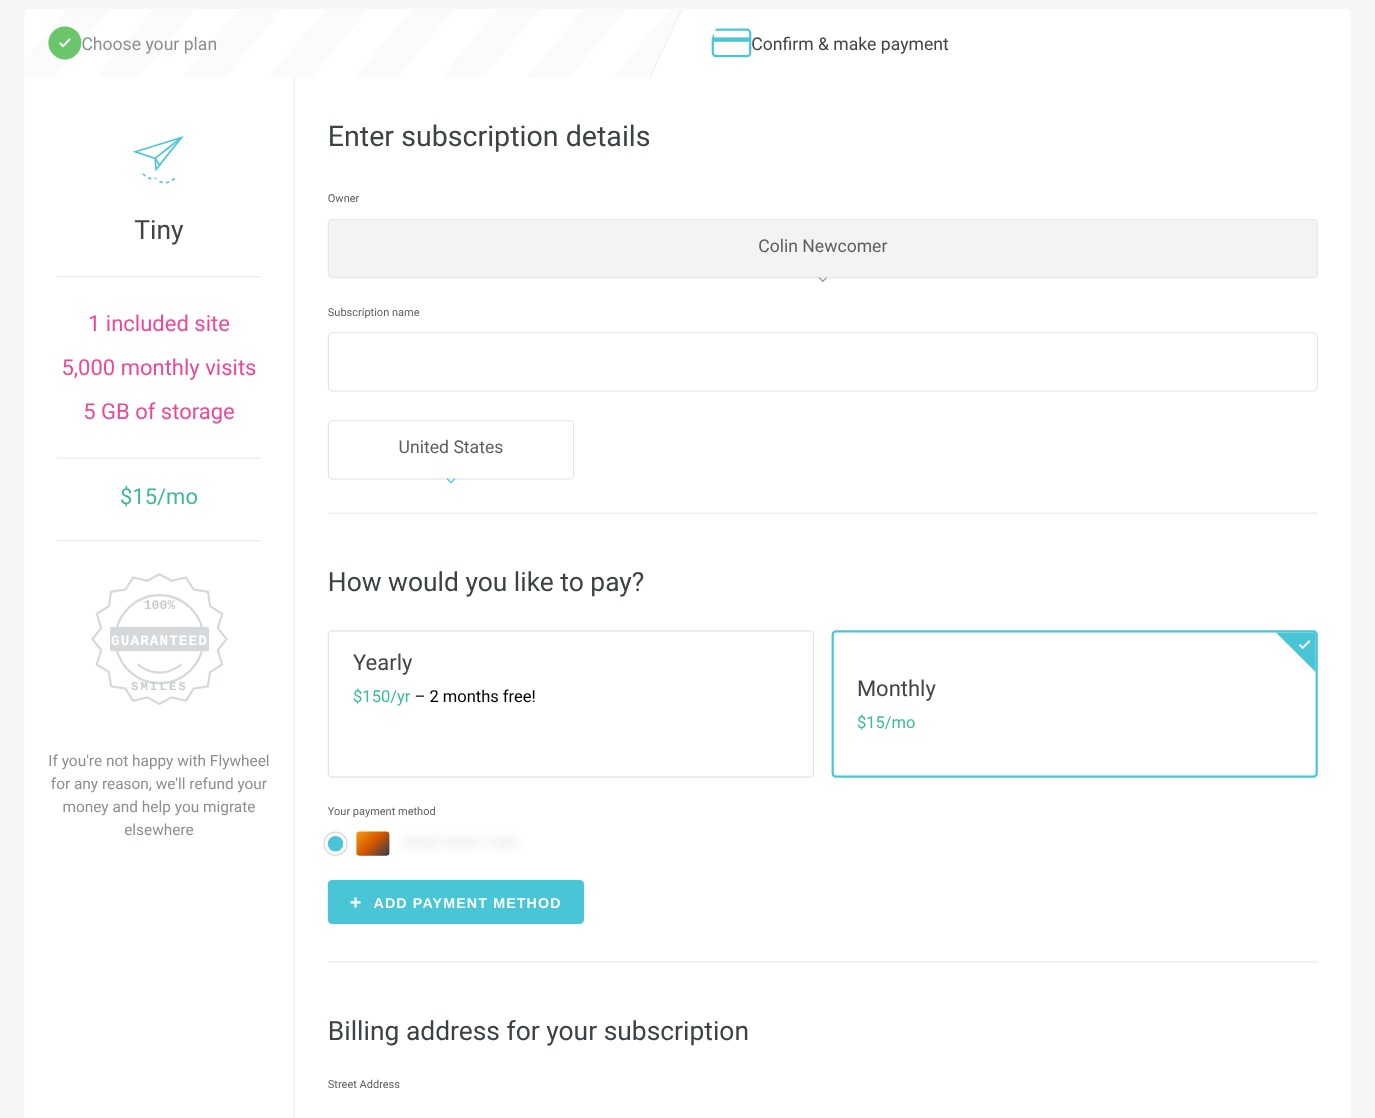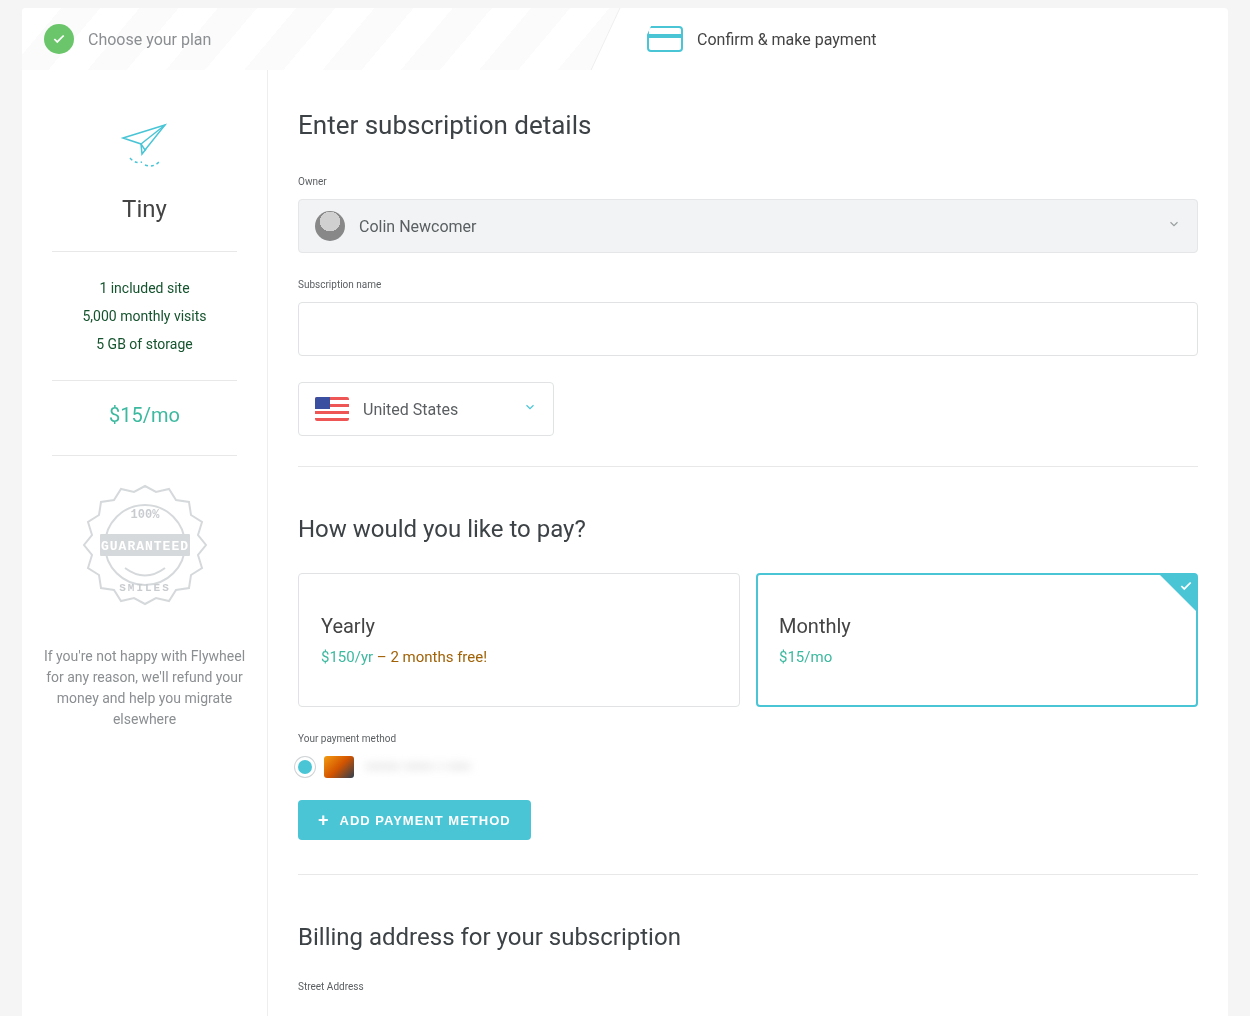--- a/index.html
+++ b/index.html
@@ -20,21 +20,20 @@
       align-items: center;
       background: #fff;
       border-radius: 4px 4px 0 0;
       height: 62px;
       position: relative;
       overflow: hidden;
     }
     .step {
       display: flex;
       align-items: center;
-      gap: 14px;
       padding: 0 22px;
       height: 100%;
       position: relative;
       flex: 1;
     }
     .step.completed { background: repeating-linear-gradient(130deg, #fff 0 30px, #fbfbfb 30px 60px); }
     .step-check {
       width: 30px; height: 30px; border-radius: 50%;
       background: #6bc66b; display:flex; align-items:center; justify-content:center;
       color:#fff;
@@ -57,64 +56,64 @@
 
     .body-row { display:flex; background:#fff; }
     .sidebar {
       width: 246px; border-right:1px solid #eee;
       padding: 50px 0 40px;
       text-align:center;
     }
     .plan-icon { display:flex; justify-content:center; margin-bottom:20px; }
     .plan-name { font-size:24px; color:#444; margin-bottom:28px; font-weight:400; }
     .plan-divider { height:1px; background:#e8e8e8; margin:0 30px 22px; }
-    .plan-specs { list-style:none; color:#14532d; font-size:14px; line-height:2.0; margin-bottom:22px; }
+    .plan-specs { list-style:none; color:#ec4899; font-size:20px; line-height:2.0; margin-bottom:22px; }
     .plan-price { color:#3cb99f; font-size:20px; margin-top:16px; margin-bottom:28px; }
 
     .guarantee-badge { display:flex; justify-content:center; margin-bottom:18px;font-family:Liberation Mono, monospace; }
     .guarantee-text { color:#8b8f92; font-size:14px; line-height:1.5; padding:0 18px; }
 
     .main {
       flex:1; padding: 40px 30px 60px;
     }
     .h1 { font-size:26px; color:#3c4245; font-weight:400; margin-bottom:36px; }
     .h2 { font-size:24px; color:#3c4245; font-weight:400; margin:48px 0 30px; }
     .section-divider { height:1px; background:#e8e8e8; margin-top:30px; }
 
     .field { margin-bottom:26px; }
     .label { display:block; color:#5b5f62; font-size:10px; margin-bottom:12px; }
 
     .select-like {
       display:flex; align-items:center; gap:14px;
       background:#f1f3f4; border:1px solid #e4e6e7; border-radius:4px;
-      height:54px; padding:0 16px; cursor:pointer;
+      height:54px; padding:0 16px; cursor:pointer;flex-direction:column;
     }
     .select-wide { width:100%; }
-    .select-narrow { width:256px; background:#fff; border:1px solid #e0e2e3; }
+    .select-narrow { width:224px; background:#fff; border:1px solid #e0e2e3; }
     .avatar { width:30px; height:30px; border-radius:50%; background: radial-gradient(circle at 50% 35%, #d0d0d0 0 10px, #888 10px 100%); background-color:#c0c0c0; }
     .select-text { flex:1; color:#5b5f62; font-size:16px; }
     .chevron { color:#9a9e9f; }
 
     .text-input {
       width:100%; height:54px; border:1px solid #e0e2e3; border-radius:4px;
       background:#fff; padding:0 16px; font-size:16px; color:#444;
     }
     .flag-wrap { position:relative; width:34px; height:24px; overflow:hidden; border-radius:2px; }
     .flag-stripes { position:absolute; inset:0; background: repeating-linear-gradient(#e55 0 3.5px, #fff 3.5px 7px); }
     .flag-canton { position:absolute; left:0; top:0; width:15px; height:12px; background:#3b4fa0; }
 
     .pay-options { display:flex; gap:16px; }
     .pay-card {
-      flex:1; border:1px solid #e0e2e3; border-radius:4px; padding:40px 22px;
+      flex:1; border:1px solid #e0e2e3; border-radius:4px; padding:16px 22px;
       cursor:pointer; position:relative; background:#fff;
     }
     .pay-card.selected { border:2px solid #49c5d6; padding:39px 21px; }
     .pay-title { font-size:20px; color:#444; margin-bottom:10px; font-weight:400; }
     .pay-price { color:#3cb99f; font-size:15px; }
-    .pay-note { color:#a16207; font-size:15px; }
+    .pay-note { color:#000000; font-size:15px; }
     .corner-check {
       position:absolute; top:0; right:0; width:0; height:0;
       border-top:36px solid #49c5d6; border-left:36px solid transparent;
     }
     .corner-check svg { position:absolute; top:-32px; right:3px; }
 
     .payment-method { margin-top:26px; }
     .pm-row { display:flex; align-items:center; gap:12px; margin-top:10px; }
     .radio { width:14px; height:14px; border-radius:50%; background:#49c5d6; box-shadow: 0 0 0 3px #fff, 0 0 0 4px #cfd3d4; }
     .cc-chip { width:30px; height:22px; border-radius:3px; background:linear-gradient(135deg,#f39c12 0%, #d35400 50%, #2c3e50 100%); }

